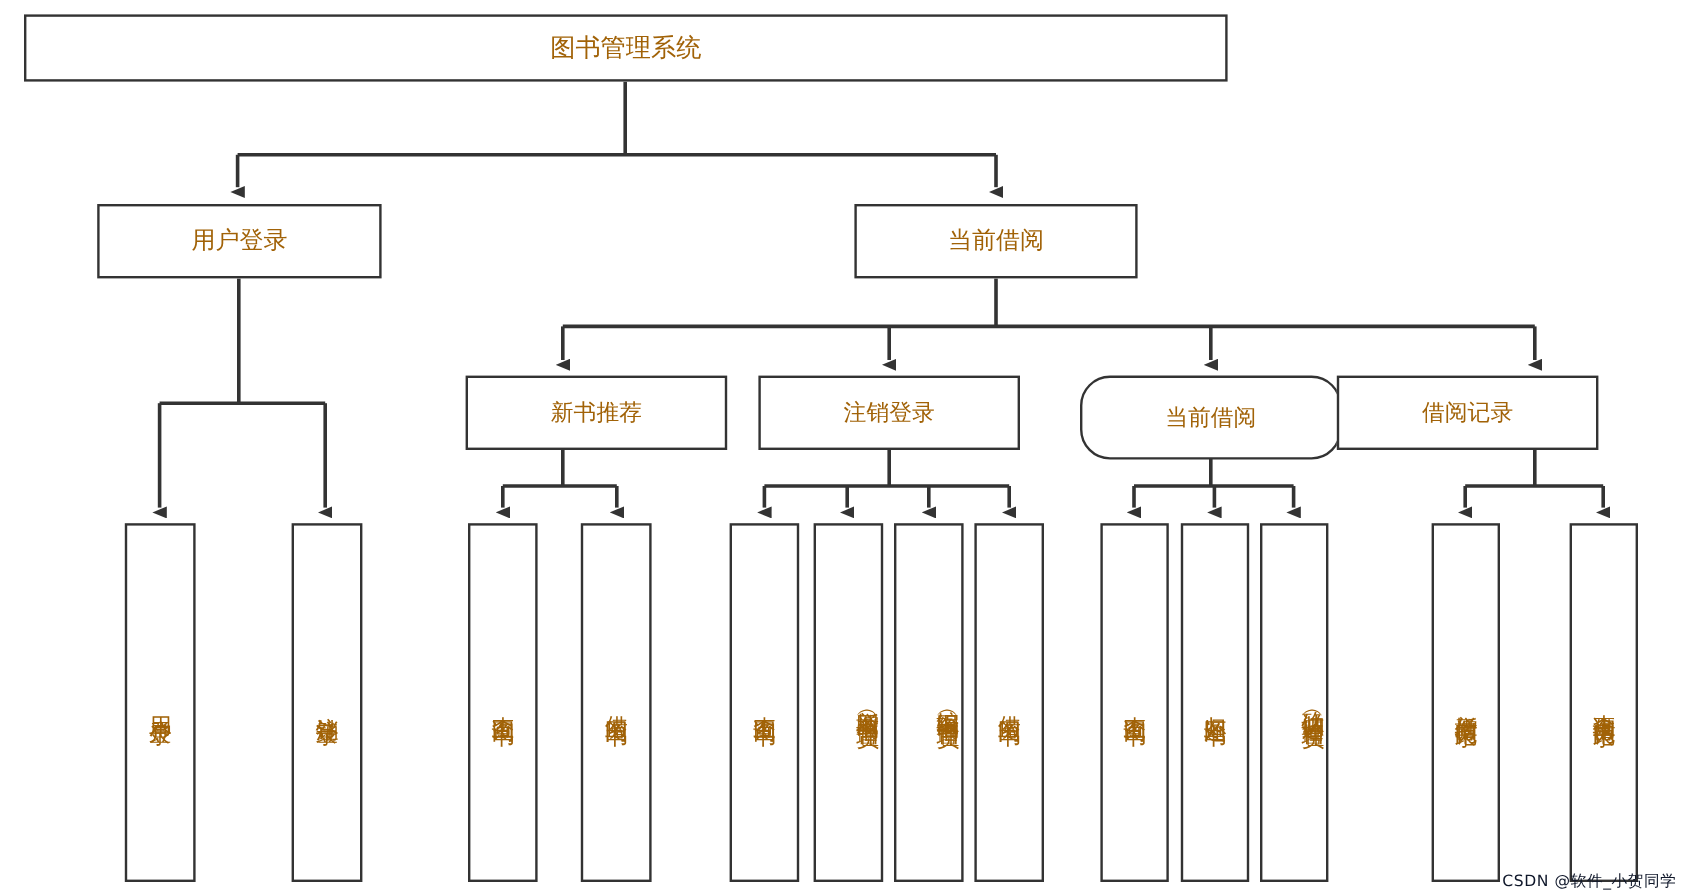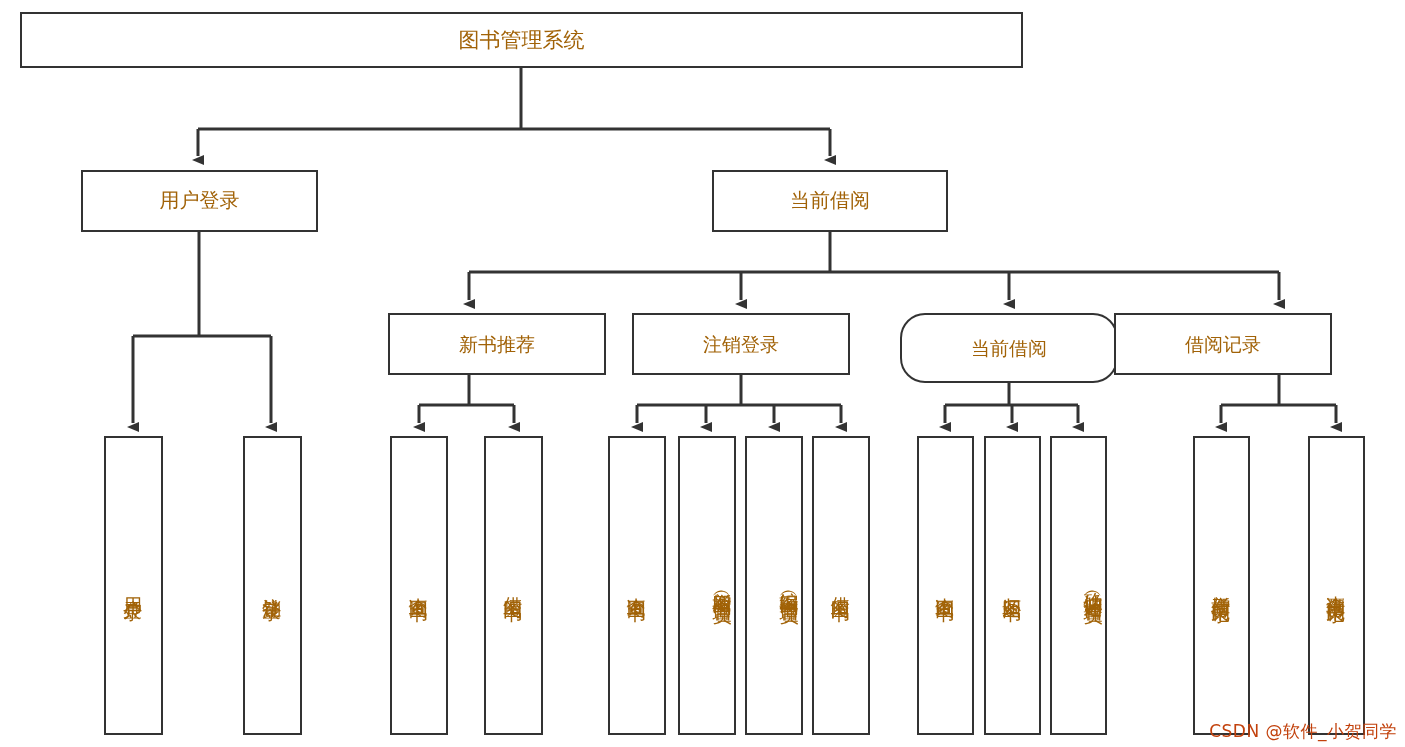--- a/index.html
+++ b/index.html
@@ -57,22 +57,22 @@
   .node.leaf.center {
     align-items: center;
   }
   .node.leaf.top {
     align-items: flex-start;
   }
   .watermark {
     position: absolute;
     right: 8px;
     bottom: 4px;
-    font-size: 17px;
-    color: #c2410c;
+    font-size: 13px;
+    color: #0f172a;
     letter-spacing: 0.5px;
     white-space: nowrap;
   }
 </style>
 </head>
 <body>
 
 <div id="canvas">
 
   <svg class="lines" viewBox="0 0 1405 747" xmlns="http://www.w3.org/2000/svg">

